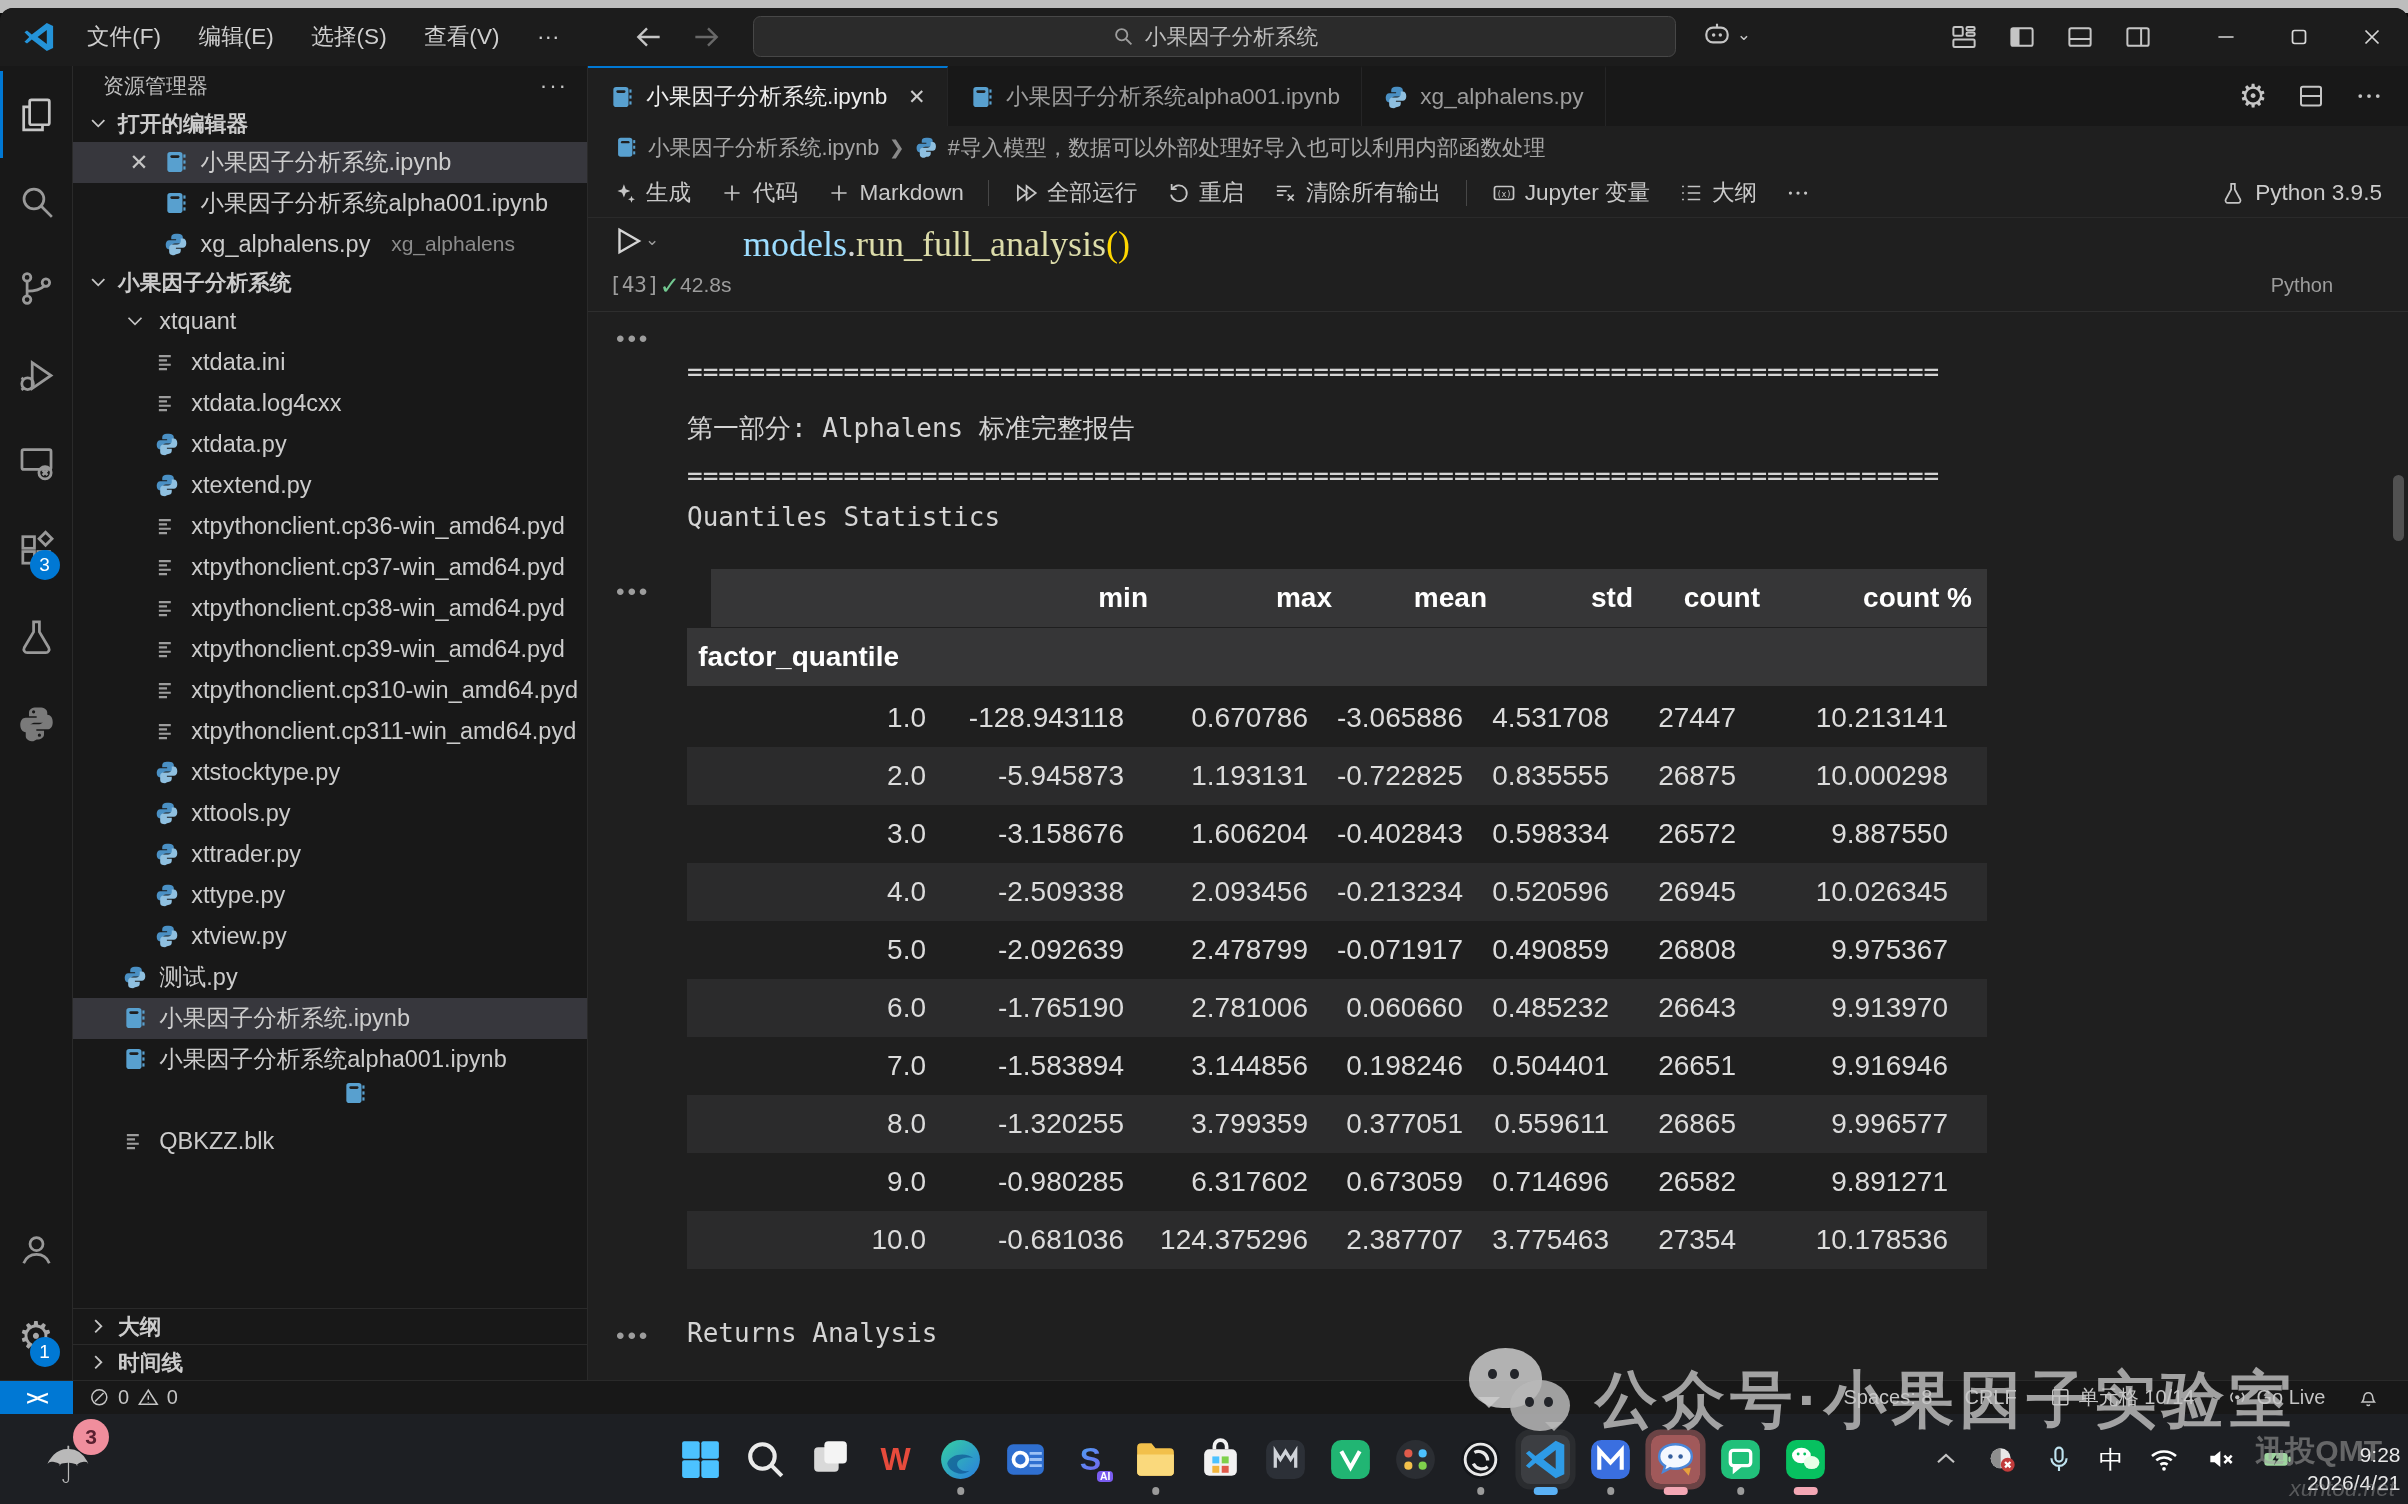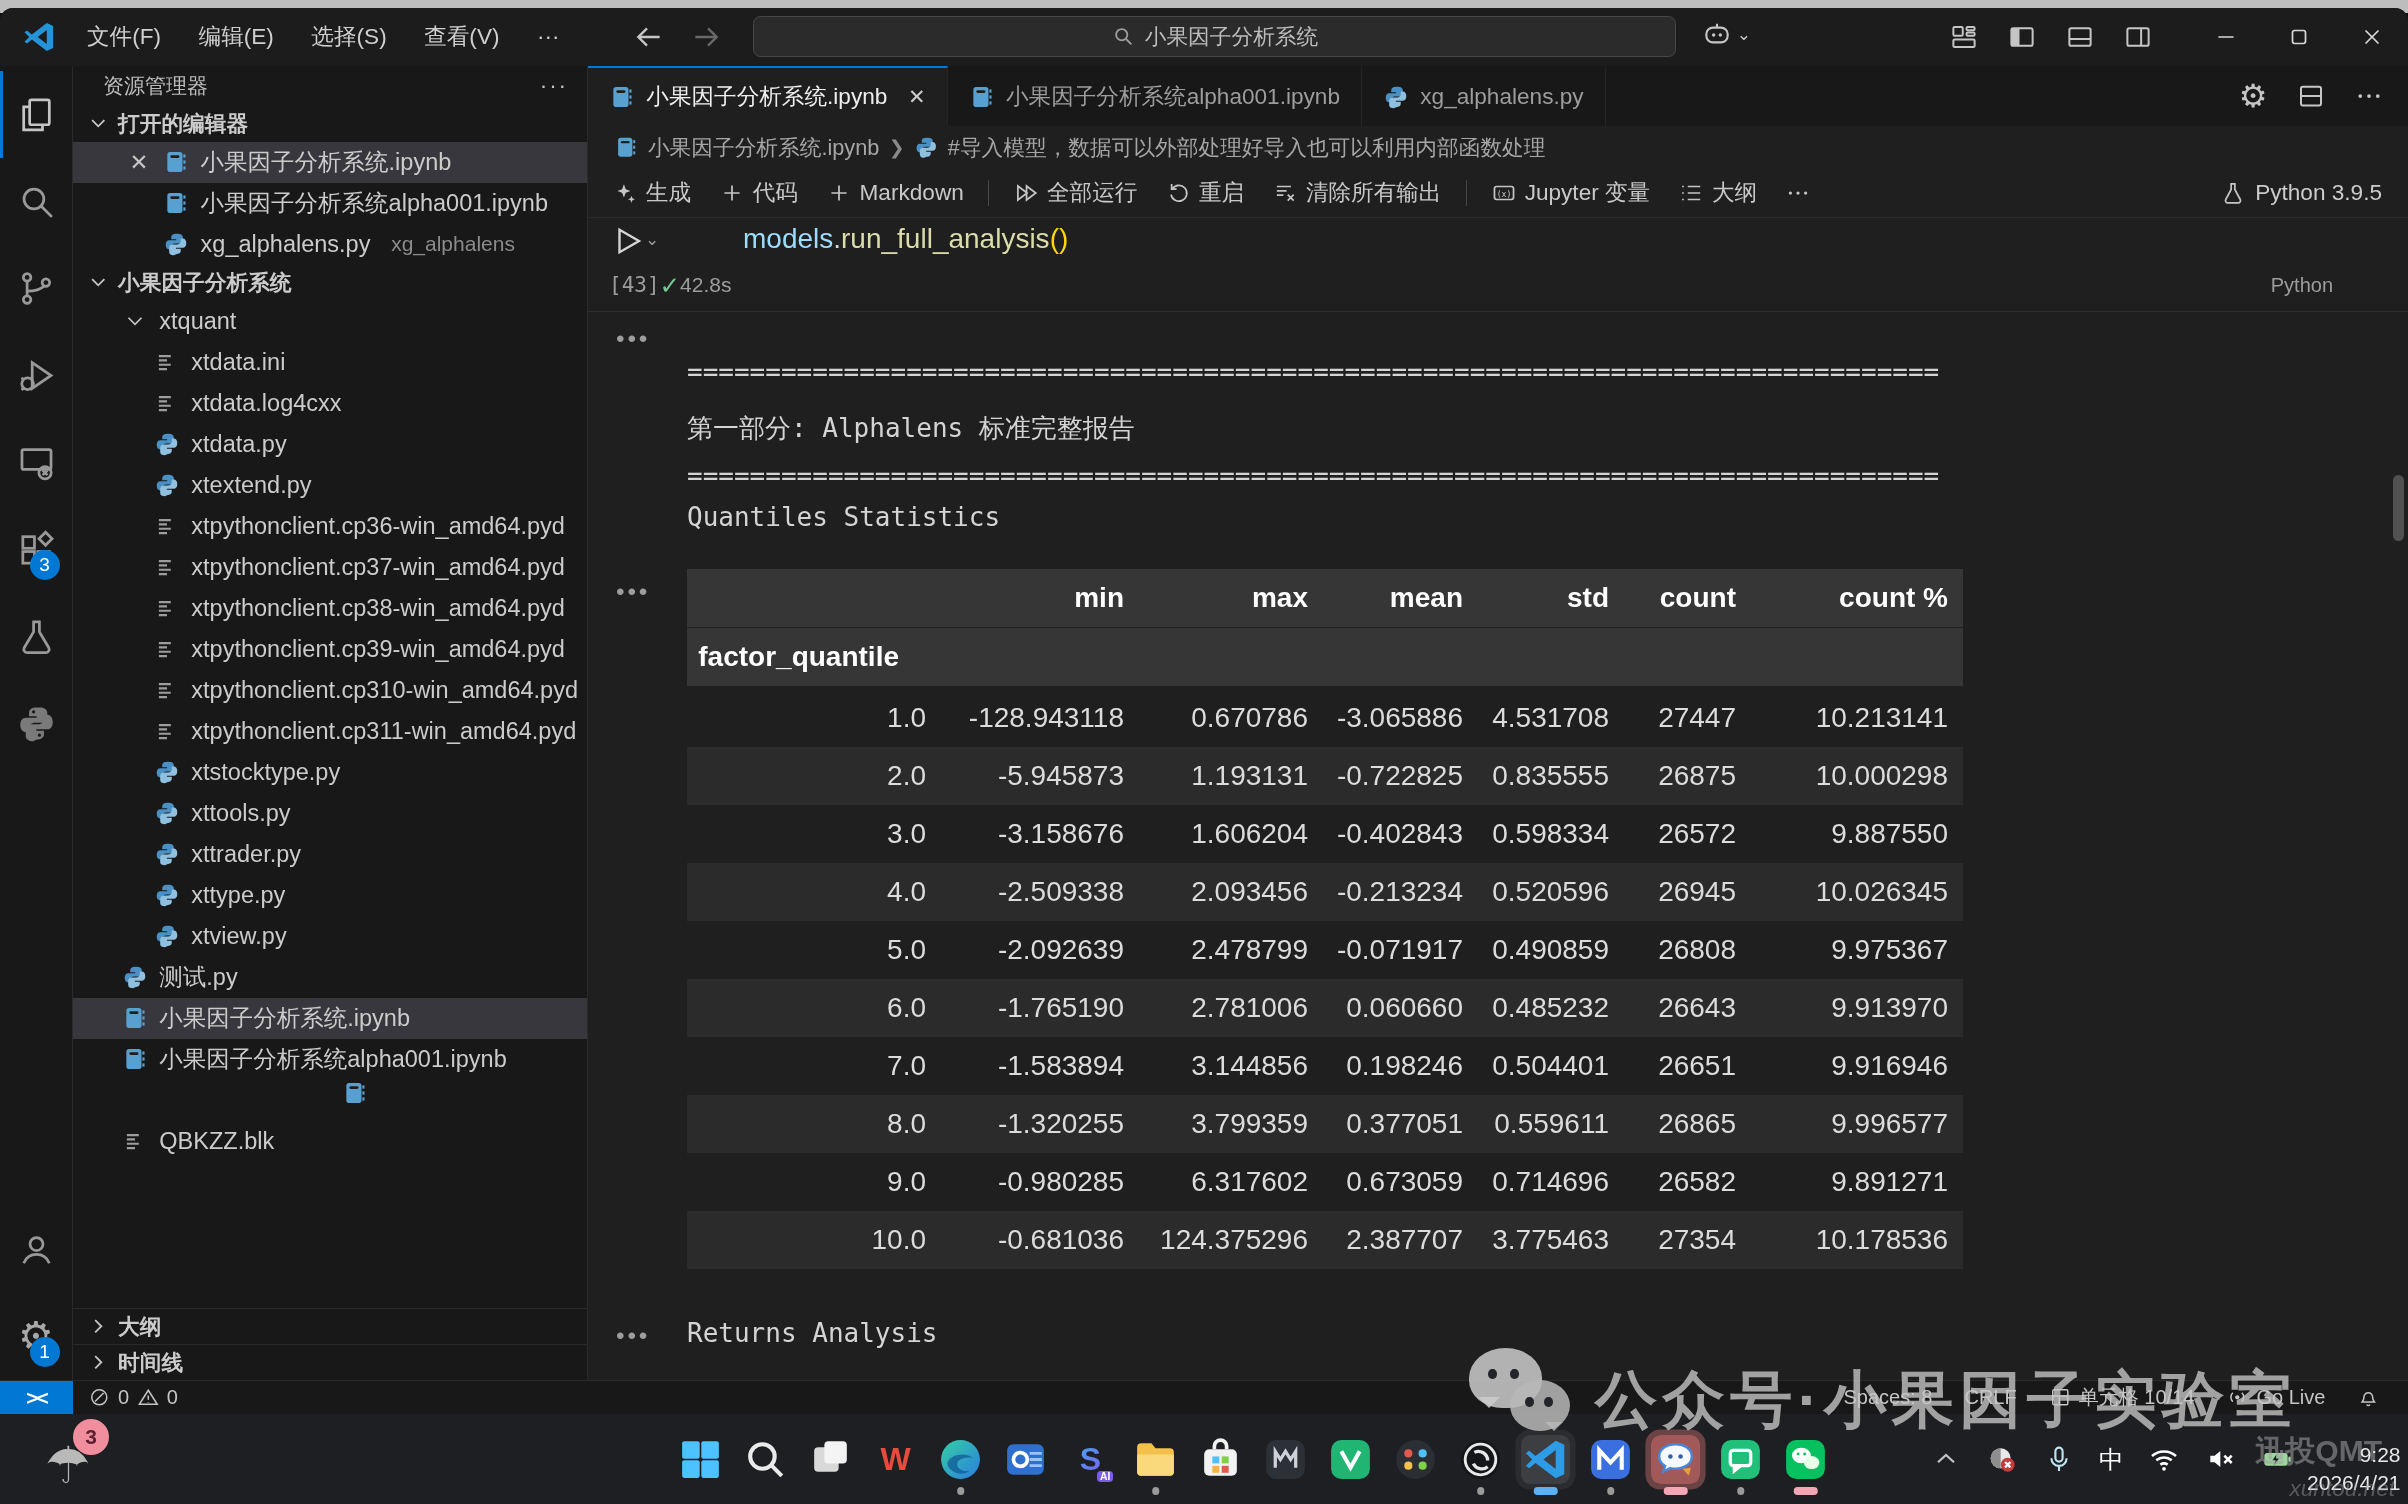--- a/index.html
+++ b/index.html
@@ -90,38 +90,38 @@
   .nb-sep { width:0.9px; height:26px; background:#474747; margin:0 7.5px; }
   .nb-kernel { margin-left:auto; display:flex; align-items:center; gap:9.4px; padding-right:26px;
     font-size:22.6px; color:#cccccc; }
   .nb-kernel .icon { width:26px; height:26px; }
 
   .nbcontent { flex:1; position:relative; background:#1f1f1f; overflow:hidden; }
   .cellrow { position:absolute; left:0; top:0; right:0; height:94px; border-bottom:0.9px solid #2e2e2e; }
   .runbtn { position:absolute; left:21px; top:5.6px; display:flex; align-items:flex-start; color:#d4d4d4; }
   .runbtn .icon { width:36px; height:36px; }
   .runbtn .drop { font-size:17px; color:#9a9a9a; margin-top:5.6px; }
-  .codeline { position:absolute; left:155px; top:5.6px; font-family:Liberation Sans, sans-serif;
-    font-size:28px; letter-spacing:0; }
+  .codeline { position:absolute; left:155px; top:5.6px; font-family:Liberation Serif, serif;
+    font-size:36px; letter-spacing:0; }
   .execrow { position:absolute; left:21px; top:53px; display:flex; align-items:center; 
     font-size:21px; color:#9d9d9d; }
   .execrow .ok { color:#73c991; font-size:24.5px; }
   .execrow .exec { font-family:"DejaVu Sans Mono",monospace; }
   .langlabel { position:absolute; right:75px; top:56px; font-size:20px; color:#9d9d9d; }
 
   .kebab { position:absolute; left:28px; color:#9d9d9d; font-size:24.5px; letter-spacing:2.8px; }
   .outtext { position:absolute; left:99px; font-family:"DejaVu Sans Mono",monospace; font-size:26px;
     color:#d4d4d4; white-space:pre; }
 
   
   .dftable { position:absolute; left:99px; top:351px; font-size:28px; color:#dcdcdc; }
   .dfrow { display:grid; grid-template-columns:254px 198px 184px 155px 146px 127px 212px; height:58px; }
   .dfrow > div { display:flex; align-items:center; justify-content:flex-end; padding-right:15px; }
   .dfrow > div:first-child { justify-content:flex-end; }
-  .dfhead { background:#363637; font-weight:bold; color:#ffffff; }
+  .dfhead { background:#363637; font-weight:bold; color:#ffffff;margin-left:24px; }
   .dfindexhead { background:#363637; font-weight:bold; color:#ffffff; margin-top:1.9px; }
   .dfindexhead > div:first-child { justify-content:flex-start; padding-left:11.3px; }
   .dfrow.stripe { background:#2b2b2c; }
   .dfbody-gap { height:2.8px; }
 
   .scrollthumb { position:absolute; right:3.8px; top:257px; width:11.3px; height:66px; background:#5a5a5a;
     border-radius:5.6px; opacity:.85; }
 
   
   .statusbar { height:35px; background:#181818; border-top:0.9px solid #2a2a2a; display:flex;

